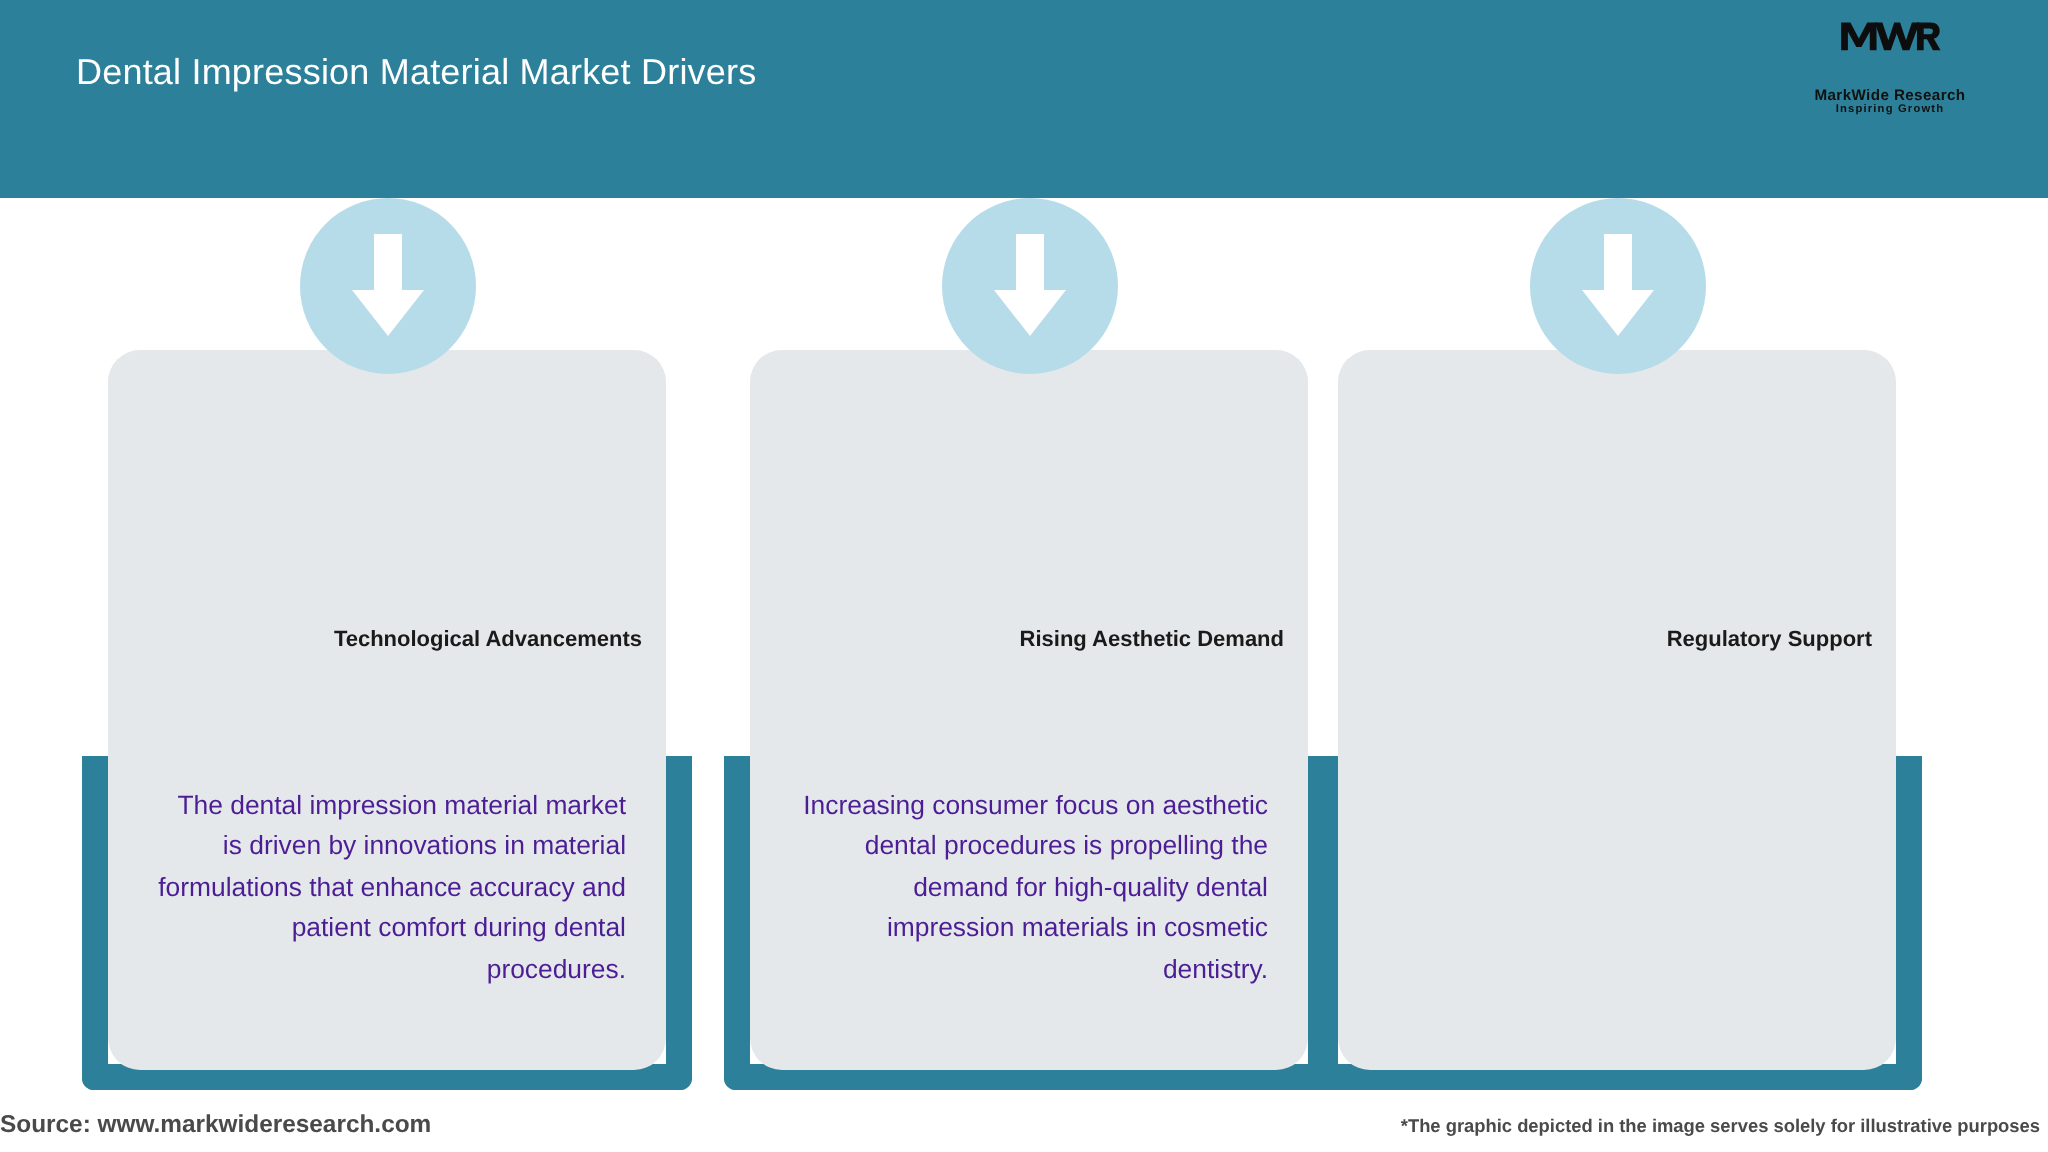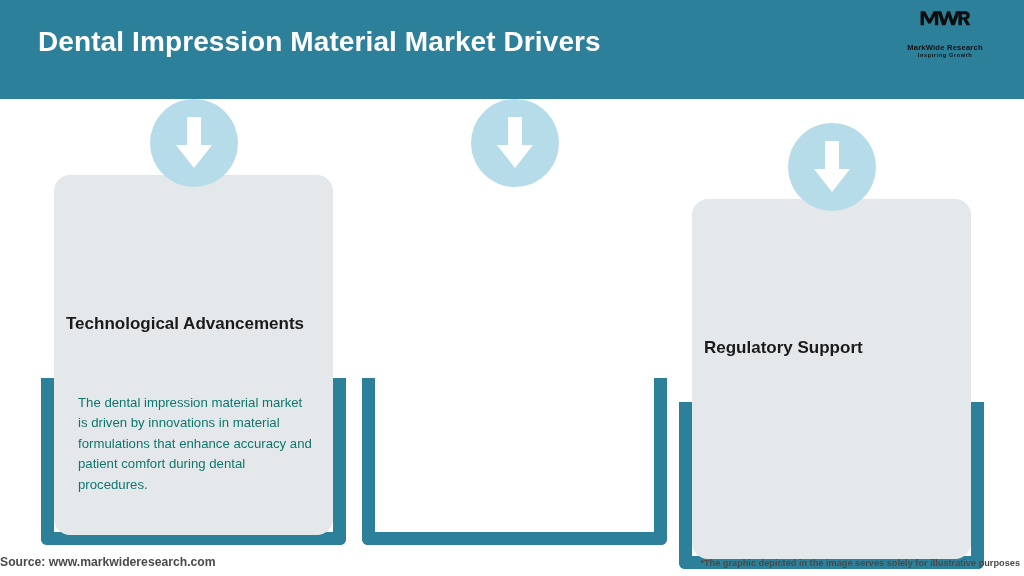--- a/index.html
+++ b/index.html
@@ -26,22 +26,22 @@
     top: 0;
     width: 1024px;
     height: 99px;
     background: #2d8099;
   }
 
   .header-title {
     position: absolute;
     left: 38px;
     top: 26px;
-    font-size: 28px;
-    font-weight: bold;
+    font-size: 18px;
+    font-weight: normal;
     color: #ffffff;
     letter-spacing: 0.1px;
     white-space: nowrap;
   }
 
   
   .logo {
     position: absolute;
     right: 24px;
     top: 10px;
@@ -82,21 +82,21 @@
     height: 477px;
   }
 
   .card-group {
     position: absolute;
     top: 0;
     height: 446px;
   }
   .card-group.g0 { left: 41px;  width: 305px; }
   .card-group.g1 { left: 362px; width: 305px; }
-  .card-group.g2 { left: 679px; width: 305px; margin-top: 24px; }
+  .card-group.g2 { left: 656px; width: 305px; }
 
   
   .bracket {
     position: absolute;
     left: 0;
     top: 279px;
     width: 100%;
     height: 167px;
     border-left: 13px solid #2d8099;
     border-right: 13px solid #2d8099;
@@ -132,36 +132,36 @@
     width: 42px;
     height: 56px;
     display: block;
   }
 
   .card-title {
     position: absolute;
     top: 139px;
     left: 12px;
     right: 12px;
-    text-align: left;
-    font-size: 17px;
+    text-align: right;
+    font-size: 11px;
     font-weight: bold;
     color: #1a1a1a;
     line-height: 1.2;
   }
 
   .card-body {
     position: absolute;
     top: 218px;
     left: 24px;
     right: 20px;
     font-size: 13.2px;
     line-height: 1.55;
-    color: #0f766e;
-    text-align: left;
+    color: #4c1d95;
+    text-align: right;
   }
 
   
   .footer-source {
     position: absolute;
     left: 0;
     top: 555px;
     width: 1024px;
     text-align: left;
     font-size: 12.2px;
@@ -210,20 +210,24 @@
       </div>
       <div class="icon-circle">
         <svg class="arrow-svg" viewBox="0 0 42 56">
           <path d="M14 2 L28 2 L28 30 L39 30 L21 53 L3 30 L14 30 Z" fill="#ffffff"></path>
         </svg>
       </div>
     </div>
 
     <div class="card-group g1">
       <div class="bracket"></div>
+      <div class="card">
+        <div class="card-title">Rising Aesthetic Demand</div>
+        <div class="card-body">Increasing consumer focus on aesthetic dental procedures is propelling the demand for high-quality dental impression materials in cosmetic dentistry.</div>
+      </div>
       <div class="icon-circle">
         <svg class="arrow-svg" viewBox="0 0 42 56">
           <path d="M14 2 L28 2 L28 30 L39 30 L21 53 L3 30 L14 30 Z" fill="#ffffff"></path>
         </svg>
       </div>
     </div>
 
     <div class="card-group g2">
       <div class="bracket"></div>
       <div class="card">

